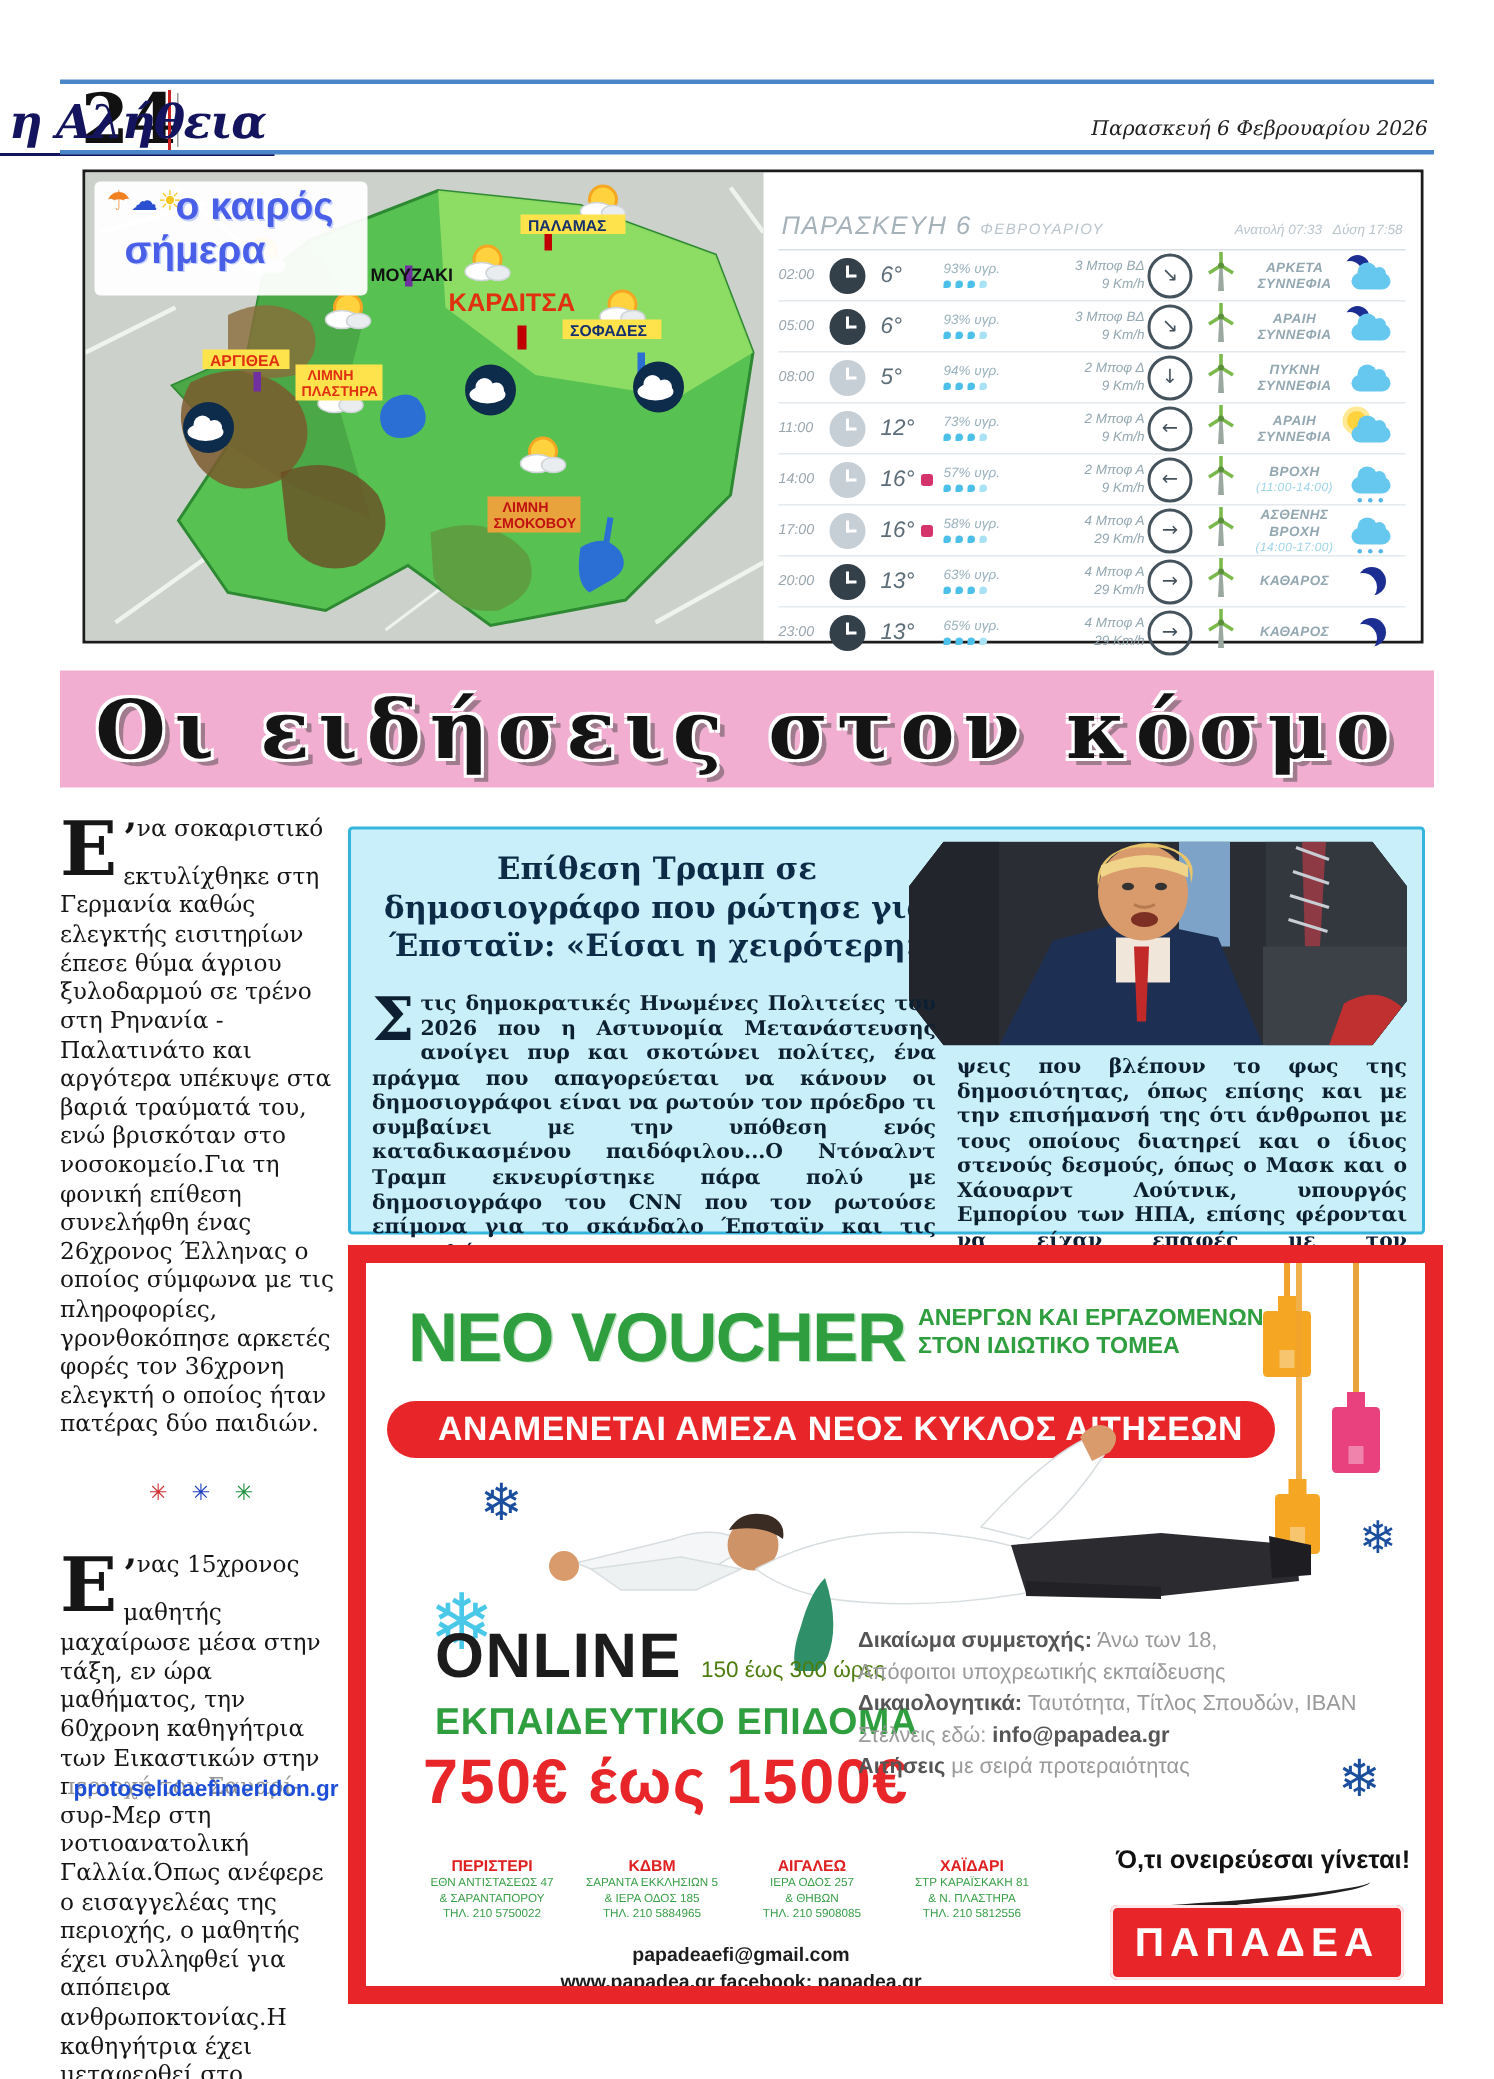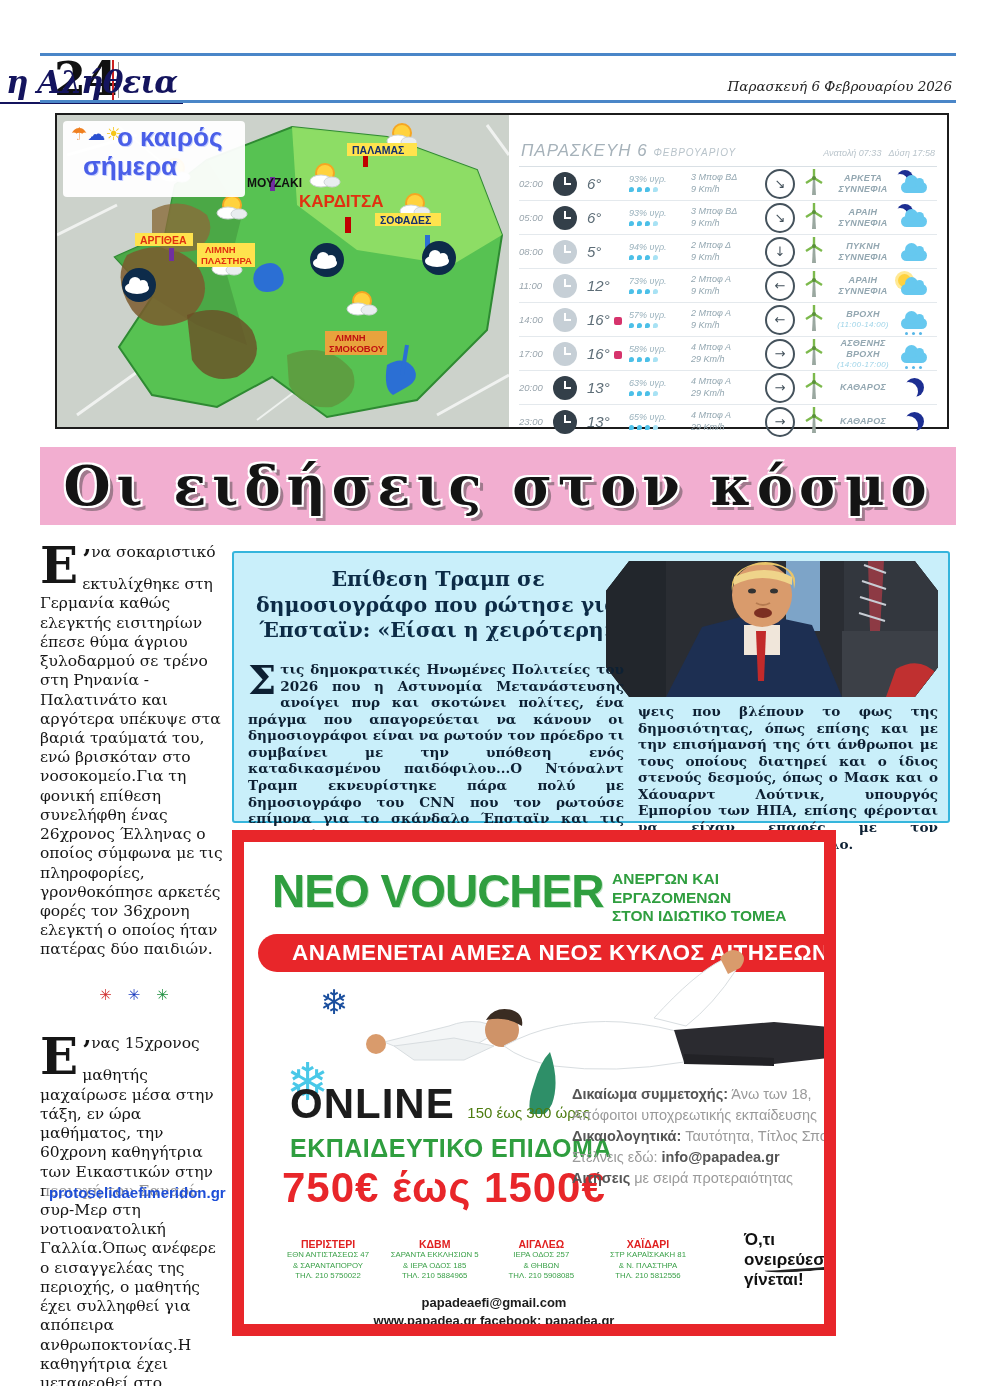--- a/index.html
+++ b/index.html
@@ -40,21 +40,21 @@
   .wclock.night{background:#333f49;}
   .wclock.day{background:#c6cfd6;}
   .wclock::before{content:'';position:absolute;left:11px;top:5px;width:2px;height:8px;background:#fff;}
   .wclock::after{content:'';position:absolute;left:11px;top:11px;width:7px;height:2px;background:#fff;}
   .wtemp{width:42px;font-size:15px;color:#5d6d77;position:relative;}
   .wtemp .hot{display:inline-block;width:8px;height:8px;border-radius:2px;background:#d6336c;margin-left:4px;}
   .whum{width:62px;font-size:9px;color:#9ab2bd;line-height:1.2;}
   .hdrops{display:block;position:relative;height:6px;margin-top:2px;}
   .hdrops::before{content:'';position:absolute;left:0;top:0;width:5px;height:5px;border-radius:50% 50% 50% 0;
       background:#4cc0e8;box-shadow:8px 0 0 #4cc0e8,16px 0 0 #4cc0e8,24px 0 0 #a8e2f4;}
-  .wwind{width:72px;font-size:9px;color:#93a7b1;line-height:1.25;}
+  .wwind{width:72px;font-size:9px;color:#93a7b1;line-height:1.25;text-align:right;}
   .wcompass{width:26px;height:26px;border:2px solid #44525c;border-radius:50%;flex:none;display:flex;
             align-items:center;justify-content:center;font-size:13px;color:#44525c;margin:0 8px 0 2px;
             font-family:"DejaVu Sans",sans-serif;}
   .wturb{width:26px;flex:none;margin-right:6px;}
   .wdesc{flex:1;text-align:center;font-size:9px;font-weight:bold;color:#93a7b1;line-height:1.2;letter-spacing:.3px;}
   .wdesc small{display:block;font-weight:normal;color:#9fd4e8;font-size:8px;}
   .wicon{width:46px;height:30px;position:relative;flex:none;}
   .ic-cloud{position:absolute;left:10px;top:13px;width:26px;height:11px;background:#66c8ef;border-radius:8px;}
   .ic-cloud::before{content:'';position:absolute;left:4px;top:-7px;width:13px;height:13px;border-radius:50%;background:#66c8ef;}
   .ic-cloud::after{content:'';position:absolute;left:14px;top:-4px;width:9px;height:9px;border-radius:50%;background:#66c8ef;}
@@ -82,21 +82,21 @@
         border:2px solid #35b5dc;border-radius:3px;box-sizing:border-box;}
   .thead{position:absolute;left:18px;top:14px;width:372px;text-align:center;font-weight:bold;
          font-size:20.5px;line-height:1.25;color:#0c2b46;}
   .tphoto{position:absolute;right:10px;top:8px;width:332px;height:136px;
           clip-path:polygon(7% 0,93% 0,100% 22%,100% 78%,93% 100%,7% 100%,0 78%,0 22%);background:#23262b;}
   .tbody{position:absolute;font-weight:bold;font-size:13.6px;line-height:1.22;color:#0d2033;text-align:justify;}
   .tbody.left{left:14px;top:108px;width:376px;}
   .tbody.right{left:404px;top:150px;width:300px;}
   .tdrop{float:left;font-size:40px;line-height:.8;font-weight:bold;margin:3px 4px 0 0;color:#0d2033;}
   
-  .ad{position:absolute;left:232px;top:830px;width:604px;height:506px;background:#fff;
+  .ad{position:absolute;left:232px;top:830px;width:730px;height:506px;background:#fff;
       border:12px solid #e8262a;box-sizing:border-box;font-family:"Liberation Sans",sans-serif;overflow:hidden;}
   .ad-inner{position:relative;width:100%;height:100%;}
   .v-title{position:absolute;left:28px;top:22px;font-size:46px;font-weight:bold;color:#2f9e3f;letter-spacing:-1px;
            text-shadow:1px 1px 0 #bfe3c4;}
   .v-sub{position:absolute;left:368px;top:28px;font-size:15.5px;font-weight:bold;color:#2f9e3f;line-height:1.2;}
   .v-pill{position:absolute;left:14px;top:92px;width:592px;height:38px;background:#e8262a;border-radius:19px;
           color:#fff;font-weight:bold;font-size:22.5px;display:flex;align-items:center;padding-left:34px;
           box-sizing:border-box;letter-spacing:.4px;}
   .string{position:absolute;width:4px;background:#f0a22c;top:0;}
   .plug{position:absolute;border-radius:3px;}
@@ -515,17 +515,18 @@
   </div>
 </div>
 
       <div class="adweb">
         <div>papadeaefi@gmail.com</div>
         <div>www.papadea.gr  facebook: papadea.gr</div>
       </div>
 
       <div class="slogan">Ό,τι ονειρεύεσαι γίνεται!</div>
       <div class="swoosh"></div>
+      <div class="adlogo">ΠΑΠΑΔΕΑ</div>
     </div>
   </div>
 
   <div class="watermark">protoselidaefimeridon.gr</div>
 </div>
 
 </body></html>

